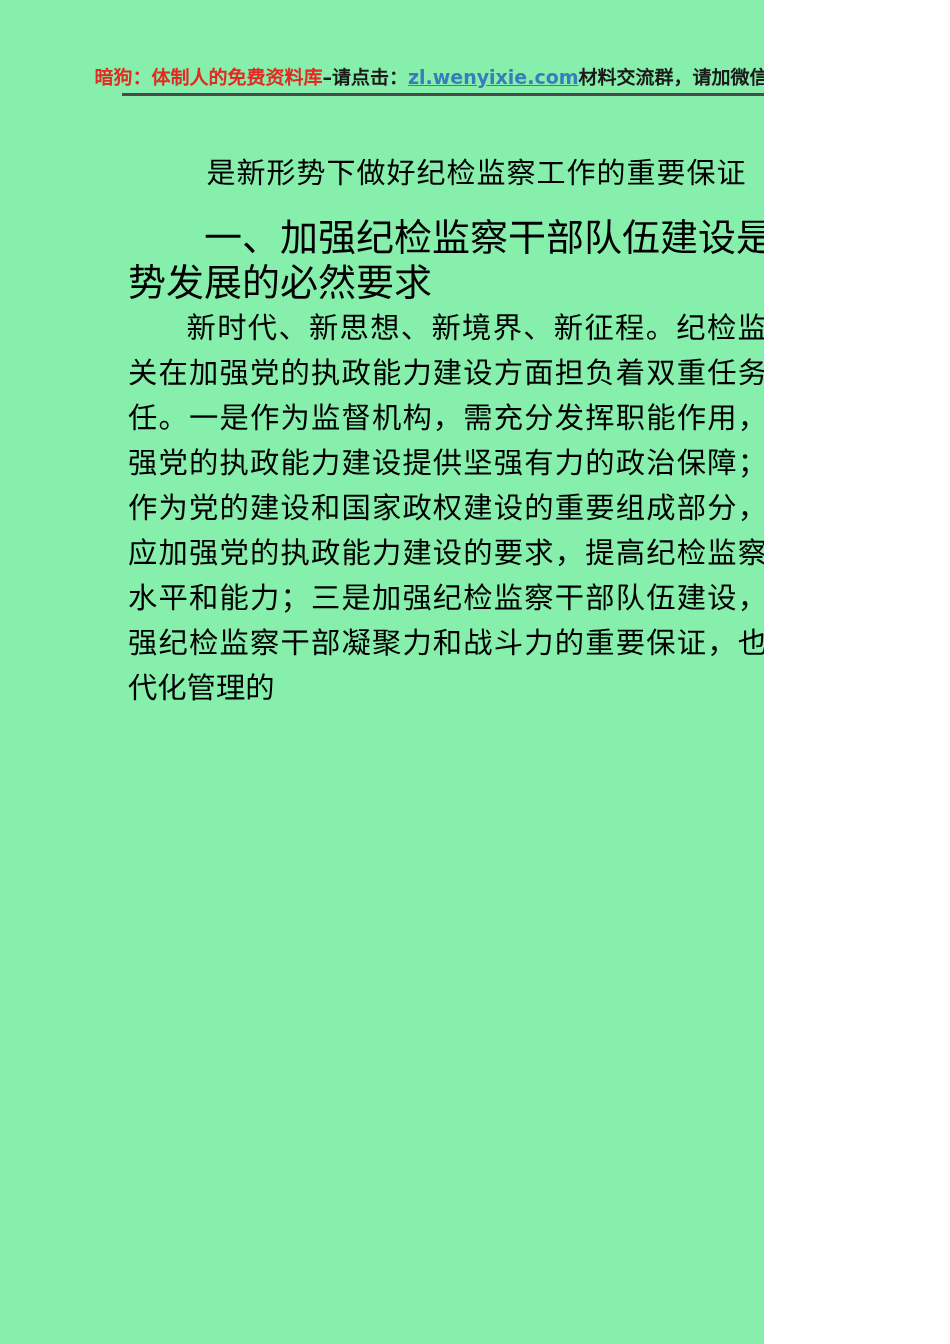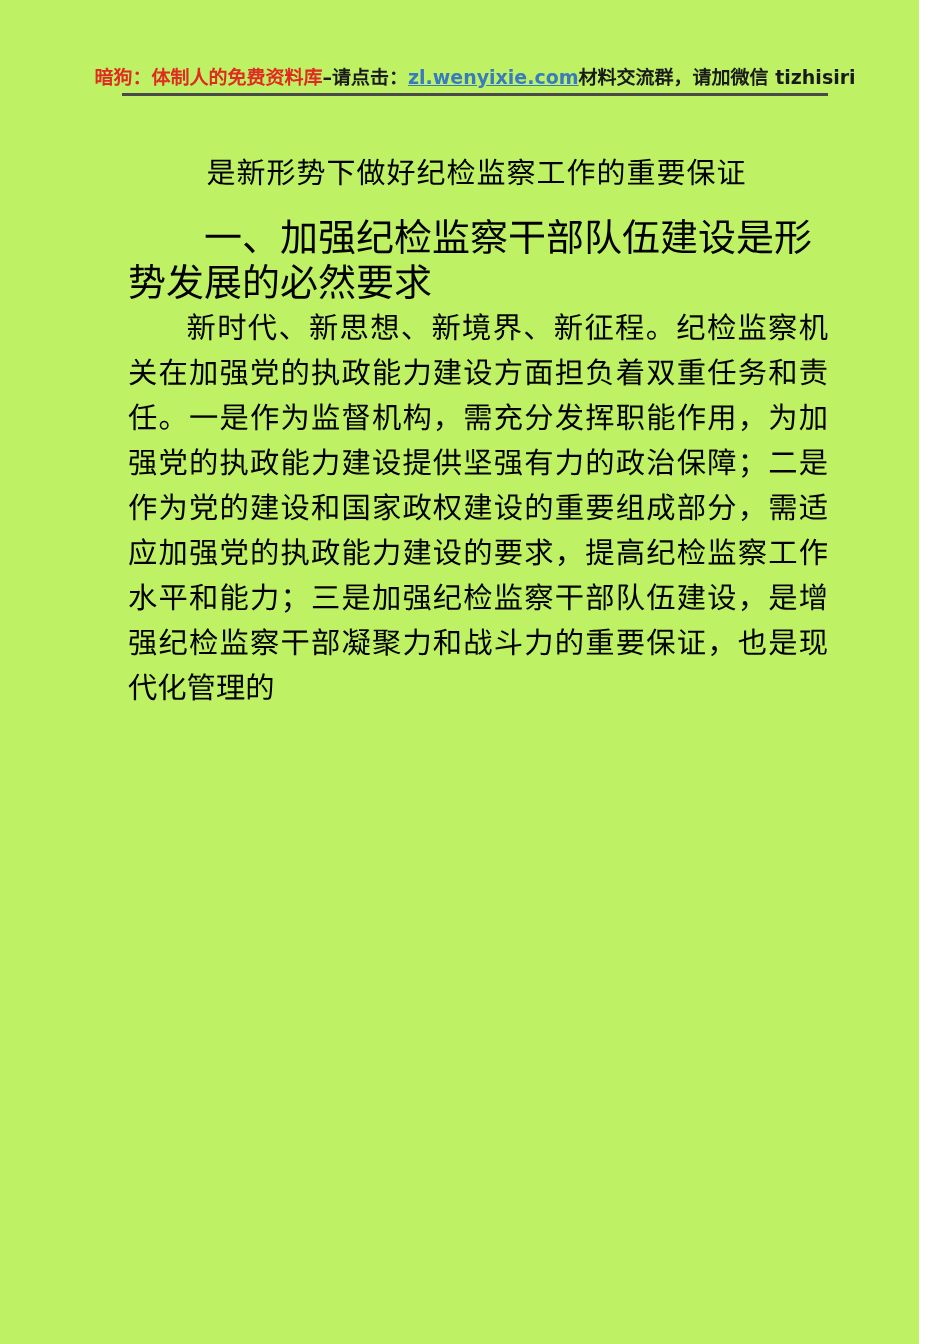--- a/index.html
+++ b/index.html
@@ -7,23 +7,23 @@
     margin: 0;
     padding: 0;
     background: #ffffff;
   }
   body {
     font-family: "DejaVu Sans", "Liberation Sans", sans-serif;
     -webkit-font-smoothing: antialiased;
   }
   .page {
     position: relative;
-    width: 919px;
+    width: 764px;
     height: 1344px;
-    background: #bef264;
+    background: #86efac;
     overflow: hidden;
     box-sizing: border-box;
   }
 
   
   .header-banner {
     position: absolute;
     left: 122px;
     top: 60px;
     width: 706px;

